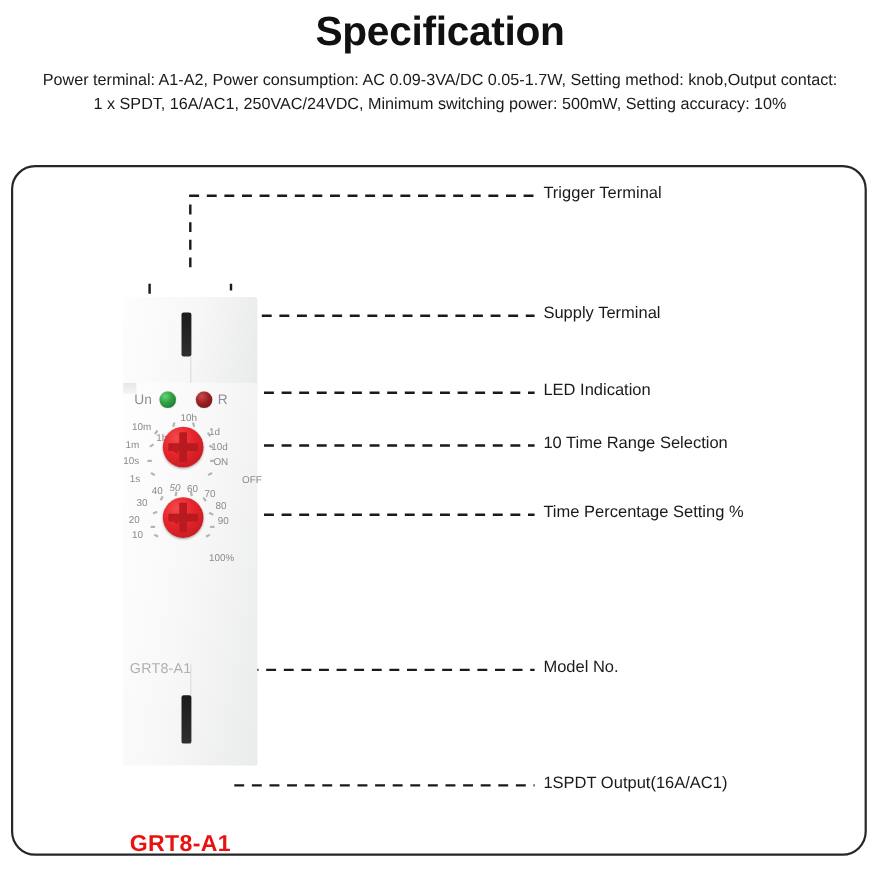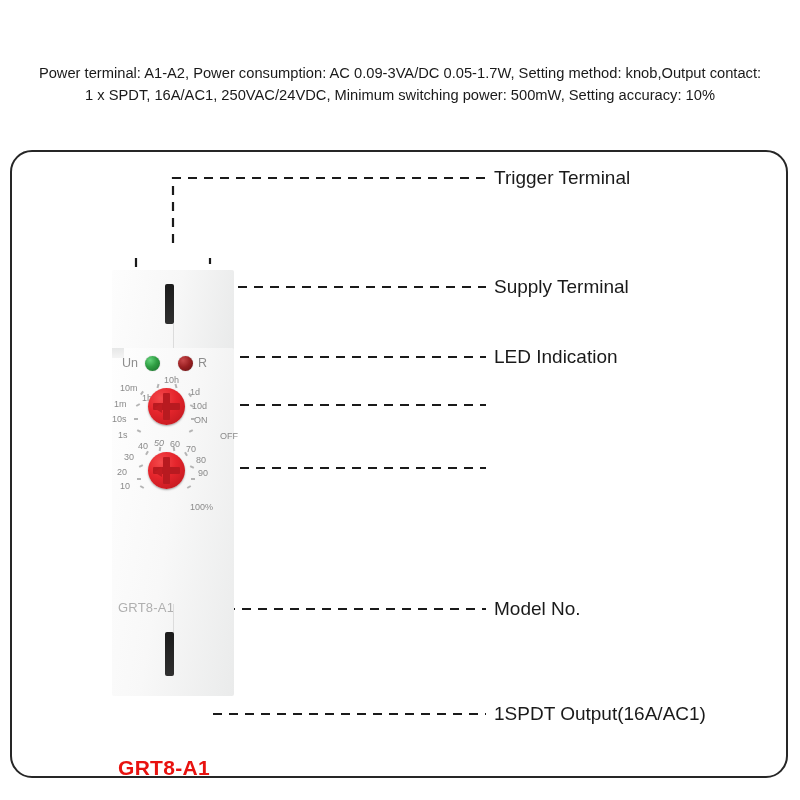--- a/index.html
+++ b/index.html
@@ -230,31 +230,32 @@
     top: 756px;
     font-size: 21px;
     font-weight: bold;
     color: #e8120f;
     letter-spacing: 0.3px;
   }
 
   
   .callout-label {
     position: absolute;
-    font-size: 19px;
+    font-size: 15px;
     color: #1a1a1a;
     white-space: nowrap;
   }
   #leaders { position: absolute; left: 0; top: 0; }
 </style>
 </head>
 <body>
 
 <div id="page">
 
+  <div id="title">Specification</div>
   <div id="spec-body">Power terminal: A1-A2, Power consumption: AC 0.09-3VA/DC 0.05-1.7W, Setting method: knob,Output contact: 1 x SPDT, 16A/AC1, 250VAC/24VDC, Minimum switching power: 500mW, Setting accuracy: 10%</div>
 
   <div id="frame"></div>
 
   <svg id="leaders" width="800" height="800">
 
     <polyline points="173,243 173,178 486,178" fill="none" stroke="#1a1a1a" stroke-width="2.2" stroke-dasharray="9,7"></polyline>
 
     <polyline points="136,258 136,272 210,272 210,258" fill="none" stroke="#1a1a1a" stroke-width="2.2" stroke-dasharray="9,7"></polyline>
     <polyline points="173,272 173,287 486,287" fill="none" stroke="#1a1a1a" stroke-width="2.2" stroke-dasharray="9,7"></polyline>
@@ -342,16 +343,18 @@
     <div class="dev-part hairline" id="hair-bot"></div>
     <div class="dev-part slot" id="slot-bot"></div>
 
   </div>
 
   <div id="model-red">GRT8-A1</div>
 
   <div class="callout-label" style="left:494px; top:167px;">Trigger Terminal</div>
   <div class="callout-label" style="left:494px; top:276px;">Supply Terminal</div>
   <div class="callout-label" style="left:494px; top:346px;">LED Indication</div>
+  <div class="callout-label" style="left:494px; top:394px;">10 Time Range Selection</div>
+  <div class="callout-label" style="left:494px; top:457px;">Time Percentage Setting %</div>
   <div class="callout-label" style="left:494px; top:598px;">Model No.</div>
   <div class="callout-label" style="left:494px; top:703px;">1SPDT Output(16A/AC1)</div>
 
 </div>
 
 </body></html>

